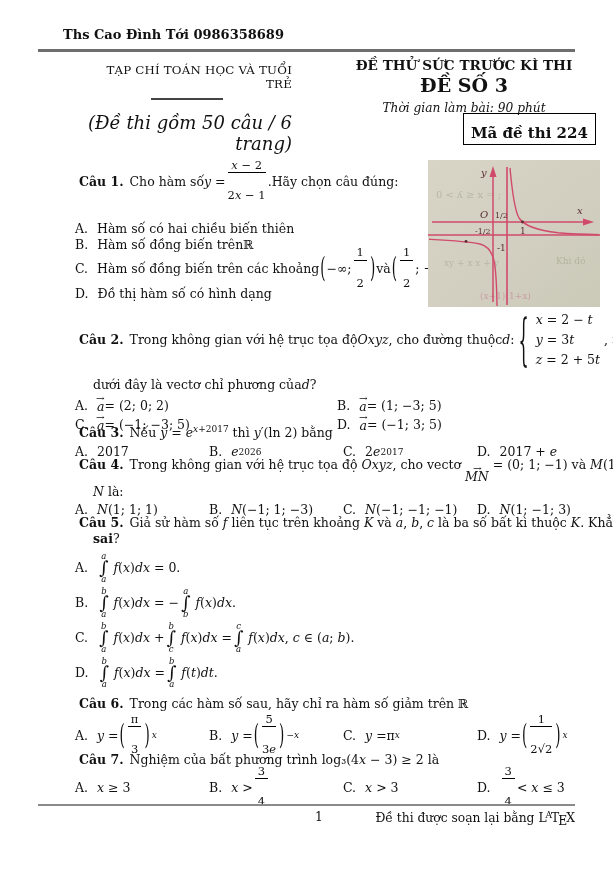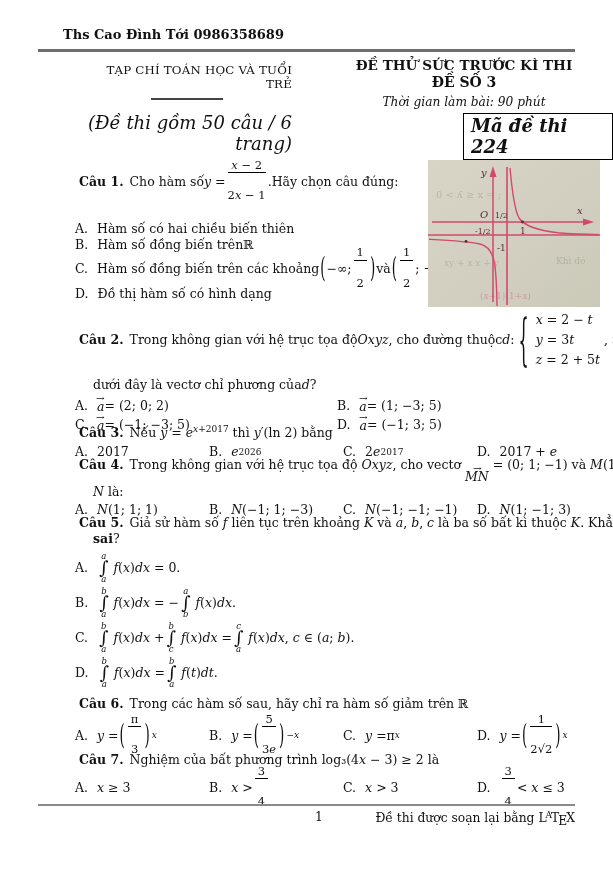--- a/index.html
+++ b/index.html
@@ -8,23 +8,23 @@
   .abs{position:absolute;}
   
   .author{left:63px;top:27px;font-weight:bold;font-size:13px;}
   .toprule{left:38px;top:49px;width:537px;height:2.5px;background:#6e6e6e;}
   .hleft{left:82px;top:63px;width:210px;text-align:right;}
   .journal{font-size:11.8px;letter-spacing:.2px;}
   .shortrule{width:72px;height:1.5px;background:#444;margin:7px auto 0;}
   .examinfo{font-style:italic;margin-top:12px;font-size:18px;}
   .hright{left:350px;top:57px;width:228px;text-align:center;}
   .extitle{font-weight:bold;font-size:13.6px;}
-  .exnum{font-weight:bold;font-size:14px;margin-top:1px;}
+  .exnum{font-weight:bold;font-size:19px;margin-top:1px;}
   .exdur{font-style:italic;font-size:12.2px;margin-top:5px;}
-  .codebox{left:463px;top:113px;border:1.4px solid #000;padding:1px 7px 2px;font-weight:bold;font-size:18px;font-style:italic;}
+  .codebox{left:463px;top:113px;border:1.4px solid #000;padding:10px 7px 2px;font-weight:bold;font-size:15px;}
   
   .q{left:63px;width:512px;}
   .qlabel{font-weight:bold;margin-right:6px;white-space:pre;margin-left:16px;}
   .stem{line-height:1.3;white-space:nowrap;}
   .stemflex{display:flex;align-items:center;white-space:nowrap;}
   .cont{padding-left:30px;white-space:nowrap;}
   .pm{font-style:normal;}
   .pm i{font-family:"DejaVu Serif","Liberation Serif",serif;}
   .frac{display:inline-block;vertical-align:middle;text-align:center;font-size:11.5px;line-height:1.08;margin:0 2px;position:relative;top:-1px;}
   .frac .num{display:block;border-bottom:1px solid #000;padding:0 3px 1px;}

